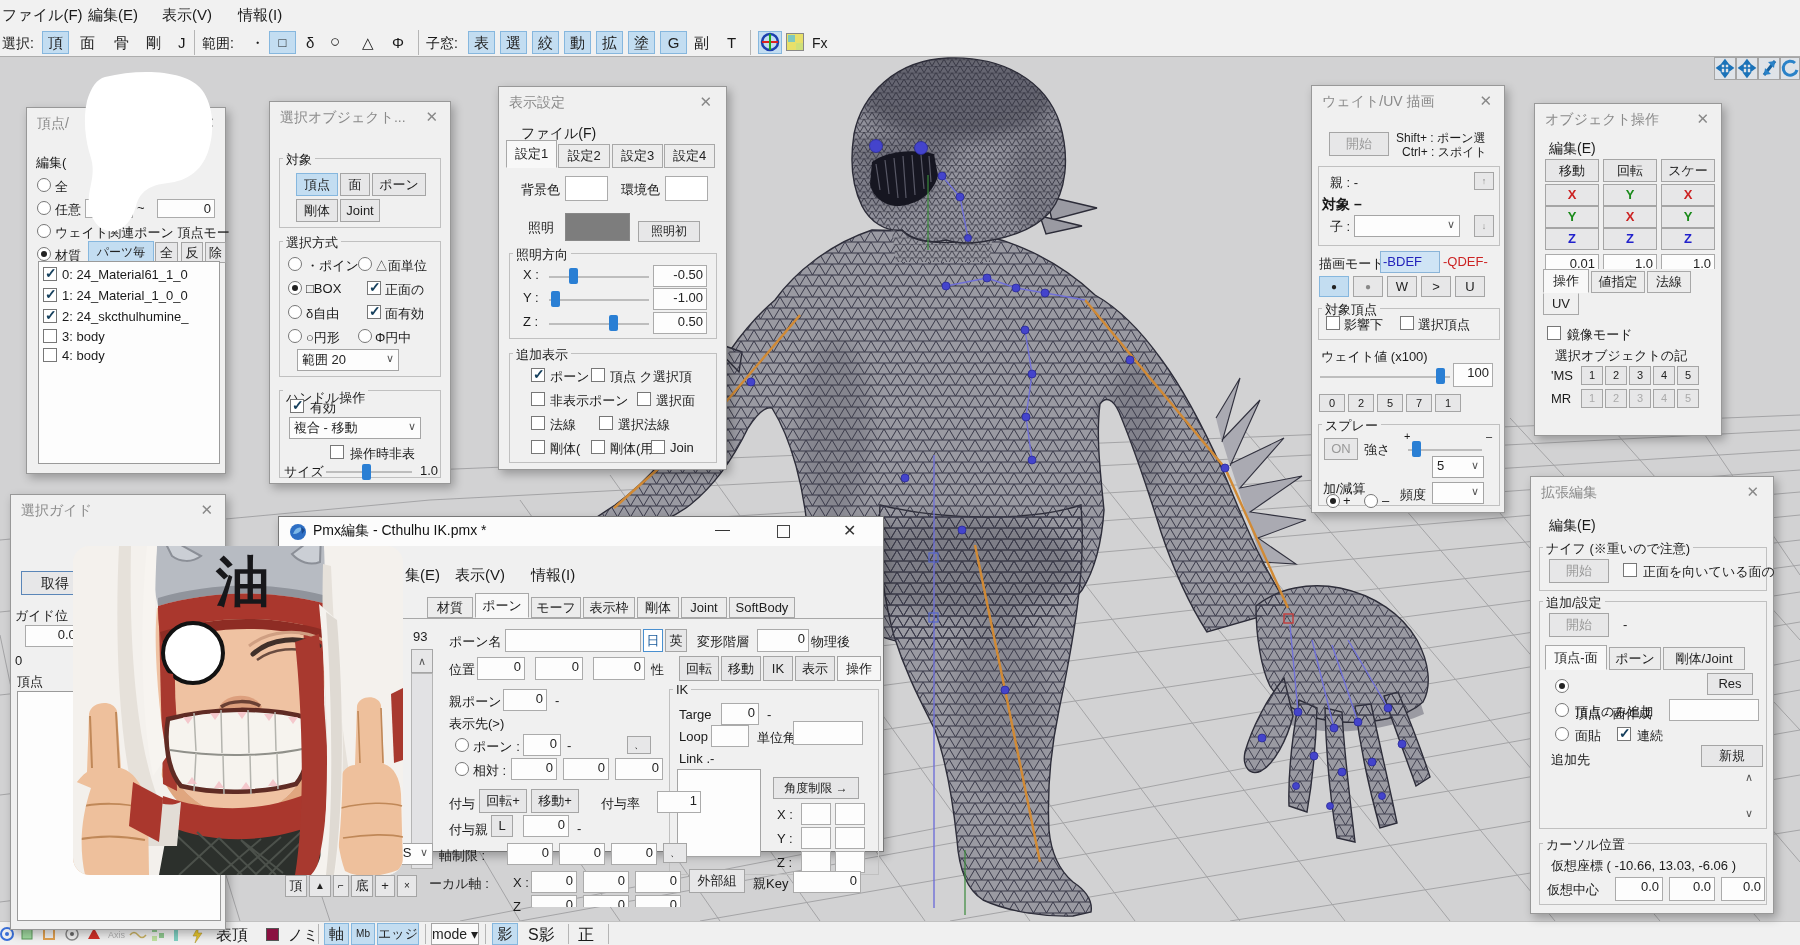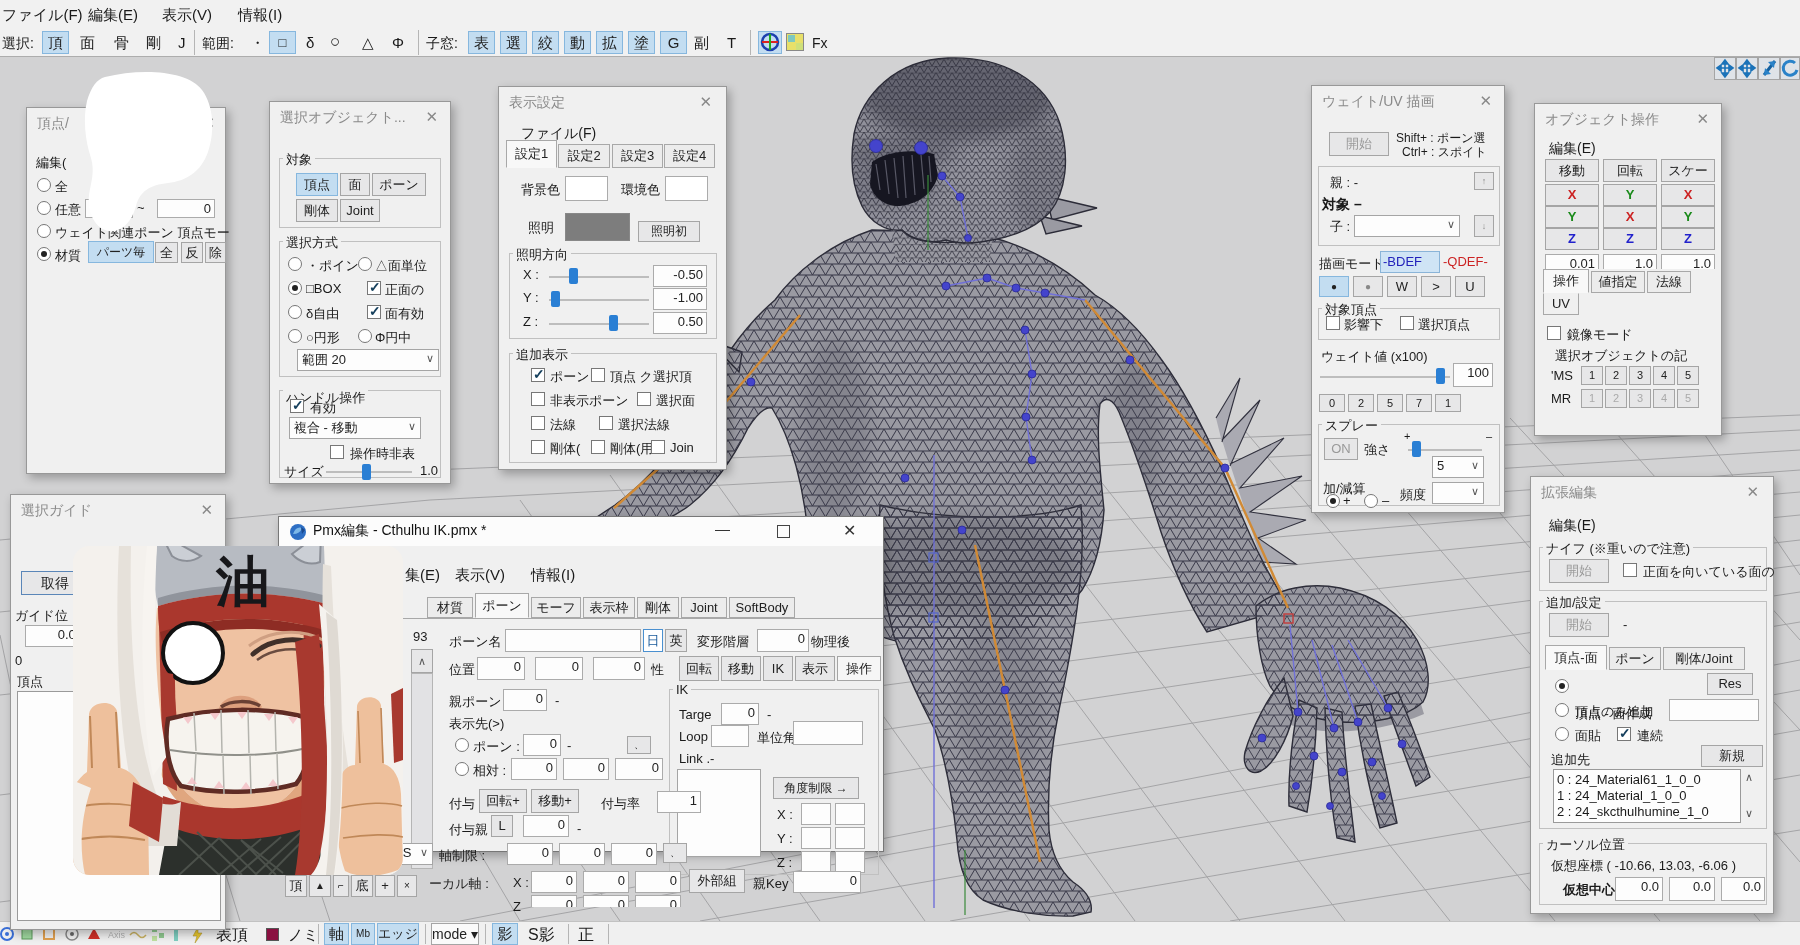--- a/index.html
+++ b/index.html
@@ -264,20 +264,32 @@
  <div class="t" style="left:110px;top:92px;">~</div>
  <div class="fld" style="left:130px;top:91px;width:58px;height:19px;">0</div>
  <div class="rb" style="left:10px;top:116px;"></div>
     <div class="t" style="left:28px;top:116px;">ウェイト関連ポーン 頂点モー</div>
  <div class="rb on" style="left:10px;top:139px;"></div>
     <div class="t" style="left:28px;top:139px;">材質</div>
  <div class="btn hl" style="left:61px;top:133px;width:66px;height:22px;font-size:12px;line-height:20px;">パーツ毎</div>
  <div class="btn" style="left:128px;top:134px;width:23px;height:21px;line-height:19px;">全</div>
  <div class="btn" style="left:154px;top:134px;width:22px;height:21px;line-height:19px;">反</div>
  <div class="btn" style="left:178px;top:134px;width:21px;height:21px;line-height:19px;">除</div>
+ <div class="abs" style="left:11px;top:153px;width:182px;height:203px;background:#fdfdfd;border:1px solid #9a9a9a;">
+  <div class="cb on" style="left:4px;top:5px;"></div>
+      <div class="t" style="left:23px;top:5px;">0: 24_Material61_1_0</div>
+  <div class="cb on" style="left:4px;top:26px;"></div>
+      <div class="t" style="left:23px;top:26px;">1: 24_Material_1_0_0</div>
+  <div class="cb on" style="left:4px;top:47px;"></div>
+      <div class="t" style="left:23px;top:47px;">2: 24_skcthulhumine_</div>
+  <div class="cb" style="left:4px;top:67px;"></div>
+      <div class="t" style="left:23px;top:67px;">3: body</div>
+  <div class="cb" style="left:4px;top:86px;"></div>
+      <div class="t" style="left:23px;top:86px;">4: body</div>
+ </div>
 </div>
 
 <div class="w" style="left:269px;top:101px;width:182px;height:383px;">
  <div class="ttl">選択オブジェクト...</div>
     <div class="x" style="right:12px;">✕</div>
  <div class="gb" style="left:9px;top:56px;width:162px;height:70px;"></div>
  <div class="gl" style="left:13px;top:49px;">対象</div>
  <div class="btn hl" style="left:26px;top:71px;width:42px;height:23px;line-height:21px;">頂点</div>
  <div class="btn" style="left:70px;top:71px;width:30px;height:23px;line-height:21px;">面</div>
  <div class="btn" style="left:102px;top:71px;width:54px;height:23px;line-height:21px;">ポーン</div>
@@ -294,21 +306,21 @@
  <div class="cb on" style="left:97px;top:179px;"></div>
     <div class="t" style="left:115px;top:179px;">正面の</div>
  <div class="rb" style="left:18px;top:203px;"></div>
     <div class="t" style="left:36px;top:203px;">δ自由</div>
  <div class="cb on" style="left:97px;top:203px;"></div>
     <div class="t" style="left:115px;top:203px;">面有効</div>
  <div class="rb" style="left:18px;top:227px;"></div>
     <div class="t" style="left:36px;top:227px;">○円形</div>
  <div class="rb" style="left:88px;top:227px;"></div>
     <div class="t" style="left:105px;top:227px;">Φ円中</div>
- <div class="dd" style="left:27px;top:247px;width:142px;height:22px;">範囲 20</div>
+ <div class="dd" style="left:27px;top:247px;width:102px;height:22px;">範囲 20</div>
  <div class="gb" style="left:9px;top:288px;width:162px;height:88px;"></div>
  <div class="gl" style="left:13px;top:287px;">ハンドル操作</div>
  <div class="cb on" style="left:20px;top:297px;"></div>
     <div class="t" style="left:40px;top:297px;">有効</div>
  <div class="dd" style="left:19px;top:315px;width:132px;height:22px;">複合 - 移動</div>
  <div class="cb" style="left:60px;top:343px;"></div>
     <div class="t" style="left:80px;top:343px;">操作時非表</div>
  <div class="t" style="left:14px;top:361px;">サイズ</div>
  <div class="grv" style="left:56px;top:369px;width:86px;"></div>
  <div class="th" style="left:92px;top:362px;"></div>
@@ -606,31 +618,26 @@
  <div class="btn" style="left:176px;top:196px;width:46px;height:22px;line-height:20px;">Res</div>
  <div class="rb" style="left:24px;top:226px;"></div>
     <div class="t" style="left:44px;top:226px;">頂点のみ追加</div>
  <div class="fld" style="left:138px;top:222px;width:90px;height:22px;"></div>
  <div class="rb" style="left:24px;top:250px;"></div>
     <div class="t" style="left:44px;top:250px;">面貼</div>
  <div class="cb on" style="left:86px;top:250px;"></div>
     <div class="t" style="left:106px;top:250px;">連続</div>
  <div class="t" style="left:20px;top:274px;">追加先</div>
  <div class="btn" style="left:170px;top:268px;width:62px;height:22px;line-height:20px;">新規</div>
- <div class="abs" style="left:22px;top:292px;width:188px;height:54px;background:#fdfdfd;border:1px solid #9a9a9a;">
-  <div class="t" style="left:3px;top:2px;">0 : 24_Material61_1_0_0</div>
-  <div class="t" style="left:3px;top:18px;">1 : 24_Material_1_0_0</div>
-  <div class="t" style="left:3px;top:34px;">2 : 24_skcthulhumine_1_0</div>
- </div>
  <div class="t" style="left:214px;top:294px;font-size:11px;color:#555;">∧</div>
  <div class="t" style="left:214px;top:330px;font-size:11px;color:#555;">∨</div>
  <div class="gb" style="left:8px;top:366px;width:228px;height:62px;"></div>
  <div class="gl" style="left:12px;top:359px;">カーソル位置</div>
  <div class="t" style="left:20px;top:380px;">仮想座標 ( -10.66, 13.03, -6.06 )</div>
- <div class="t" style="left:32px;top:404px;font-weight:bold;">仮想中心</div>
+ <div class="t" style="left:16px;top:404px;">仮想中心</div>
  <div class="fld" style="left:84px;top:400px;width:48px;height:24px;">0.0</div>
  <div class="fld" style="left:138px;top:400px;width:46px;height:24px;">0.0</div>
  <div class="fld" style="left:190px;top:400px;width:44px;height:24px;">0.0</div>
 </div>
 
 <svg class="abs" style="left:60px;top:60px;" width="170" height="190" viewBox="60 60 170 190">
 <path d="M105,77 C140,68 188,70 202,90 C214,106 215,132 208,152 C201,172 186,181 168,183 C150,185 140,191 136,206 C132,221 122,233 109,231 C95,229 87,212 89,195 C91,182 95,172 91,158 C85,140 83,118 87,101 C91,87 97,79 105,77 Z" fill="#ffffff"></path>
 </svg>
 
 <svg class="abs" style="left:73px;top:546px;" width="330" height="329" viewBox="0 0 330 329">

